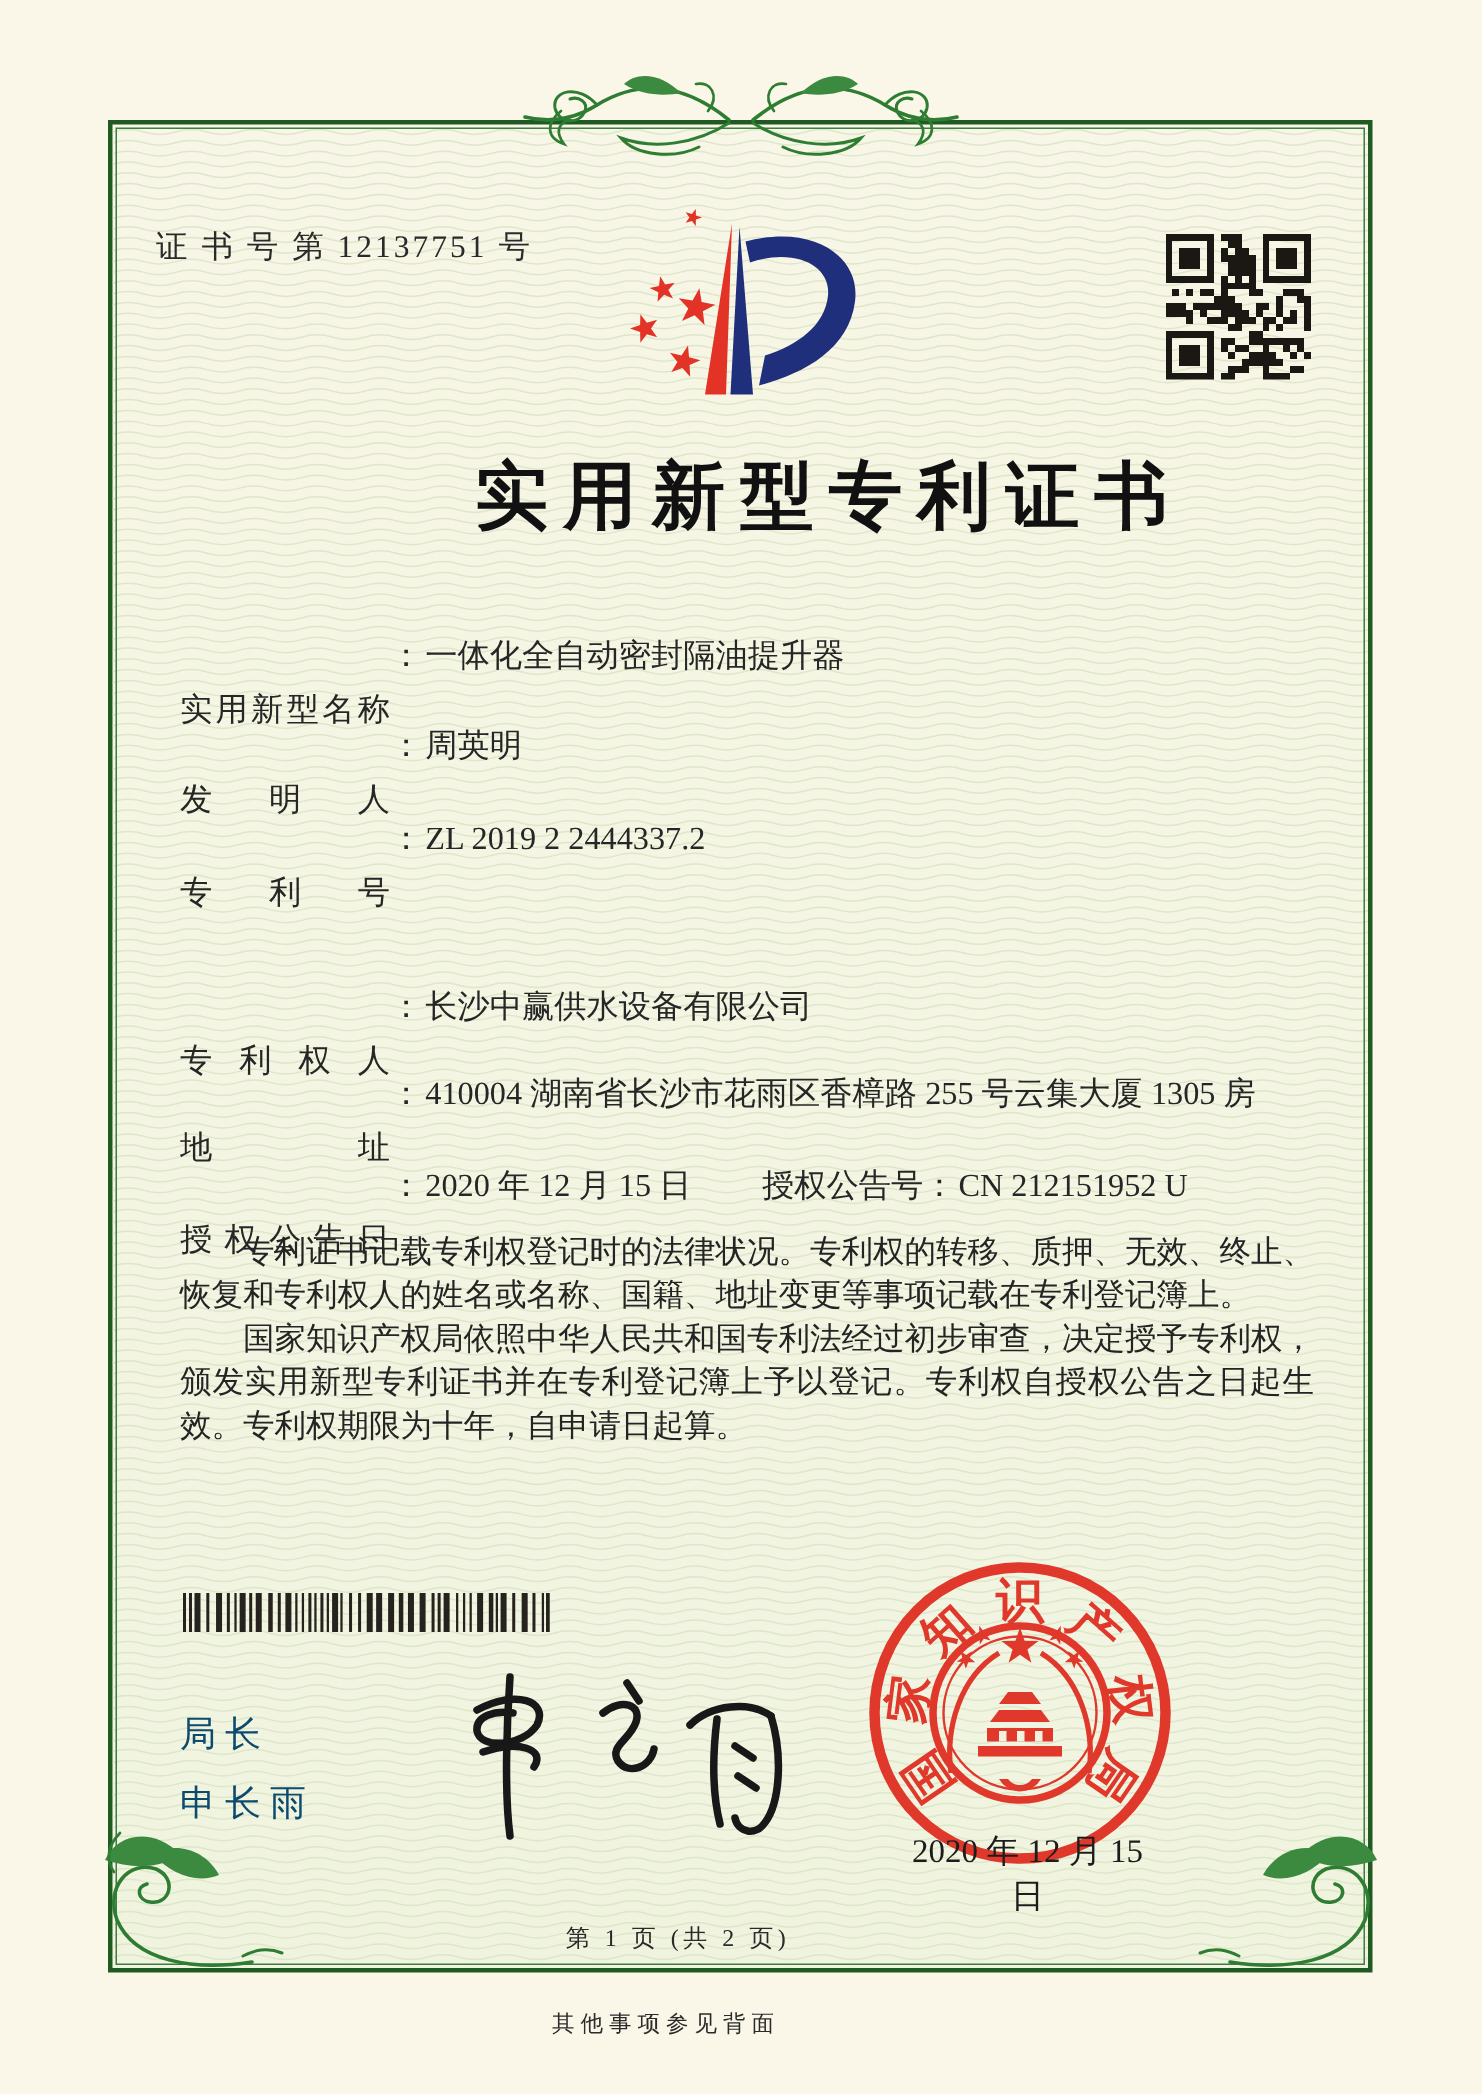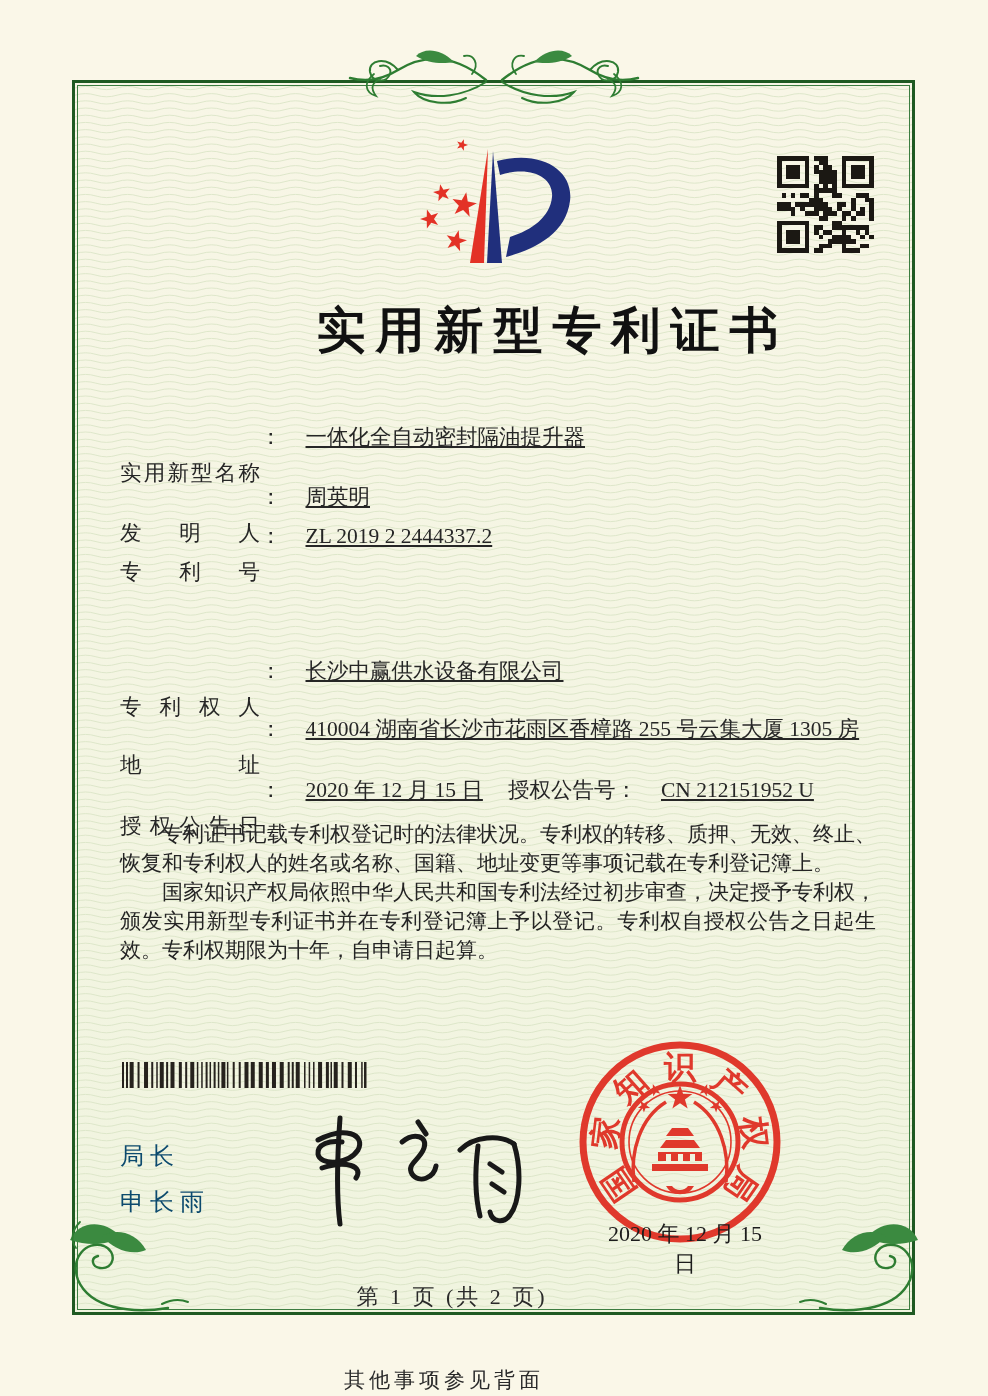--- a/index.html
+++ b/index.html
@@ -10,28 +10,28 @@
          border:3px solid #1f5a22;box-sizing:border-box;background:linear-gradient(180deg,#f8f6e6,#f0f4df);}
   .frame-inner{position:absolute;inset:2px;border:1px solid #3c7d40;pointer-events:none;}
   .waves{position:absolute;inset:0;width:100%;height:100%;}
   .abs{position:absolute;}
   .cert-no{left:104px;top:150px;font-size:21px;letter-spacing:2px;color:#2a2a2a;}
   .title{left:72px;top:298px;width:961px;text-align:center;font-size:49px;font-weight:700;
          letter-spacing:10px;color:#111;}
   .row{position:absolute;left:120px;width:760px;font-size:21.5px;white-space:nowrap;color:#262626;}
   .flabel{display:inline-block;width:140px;text-align:justify;text-align-last:justify;vertical-align:top;margin-top:36px;}
   .fcolon{display:inline-block;}
-  .fvalue{margin-left:24px;text-decoration:underline;}
+  .fvalue{margin-left:2px;}
   .grant2{position:absolute;left:388px;top:0;white-space:nowrap;}
   .paras{left:120px;top:820px;width:756px;font-size:21px;line-height:29px;text-align:justify;color:#242424;}
   .paras p{margin:0;text-indent:2em;}
   .official{left:120px;font-size:24px;letter-spacing:6px;color:#0c4a6e;}
   .seal-date{left:600px;top:1219px;width:170px;text-align:center;font-size:22px;color:#1c1c1c;z-index:6;}
-  .page-num{left:452px;top:1282px;transform:translateX(-50%);font-size:22px;letter-spacing:3px;color:#2a2a2a;}
-  .back-note{left:444px;top:1340px;transform:translateX(-50%);font-size:21px;letter-spacing:4px;color:#2a2a2a;margin-top:26px;}
+  .page-num{left:452px;top:1282px;transform:translateX(-50%);font-size:16px;letter-spacing:3px;color:#2a2a2a;}
+  .back-note{left:444px;top:1340px;transform:translateX(-50%);font-size:15px;letter-spacing:4px;color:#2a2a2a;}
   svg{display:block;}
 </style>
 </head>
 <body>
 
 <div class="page">
 
   <div class="frame">
     <svg class="waves" id="waves" viewBox="0 0 837 1229">
         <path d="M0 5.0 q10.5 -3.2 21 0 t21 0 q10.5 -3.2 21 0 t21 0 q10.5 -3.2 21 0 t21 0 q10.5 -3.2 21 0 t21 0 q10.5 -3.2 21 0 t21 0 q10.5 -3.2 21 0 t21 0 q10.5 -3.2 21 0 t21 0 q10.5 -3.2 21 0 t21 0 q10.5 -3.2 21 0 t21 0 q10.5 -3.2 21 0 t21 0 q10.5 -3.2 21 0 t21 0 q10.5 -3.2 21 0 t21 0 q10.5 -3.2 21 0 t21 0 q10.5 -3.2 21 0 t21 0 q10.5 -3.2 21 0 t21 0 q10.5 -3.2 21 0 t21 0 q10.5 -3.2 21 0 t21 0 q10.5 -3.2 21 0 t21 0 q10.5 -3.2 21 0 t21 0 q10.5 -3.2 21 0 t21 0" stroke="#d9e4c6" stroke-width="1" fill="none" opacity="0.85"></path>
@@ -233,20 +233,21 @@
   </svg>
   <svg class="abs" style="left:798px;top:1216px;" width="140" height="100" viewBox="0 0 140 100">
     <g transform="scale(-1,1) translate(-140,0)" stroke="#2e7d32" fill="none" stroke-width="2.4" stroke-linecap="round">
       <path d="M118,92 C80,98 40,92 28,64 C20,42 36,24 54,30 C68,36 64,54 50,52 C42,51 40,42 48,40"></path>
       <path d="M70,20 C52,2 28,6 20,24 C38,30 58,30 70,20 Z" fill="#3b8a40" stroke="none"></path>
       <path d="M96,34 C86,16 66,12 52,20 C64,34 82,40 96,34 Z" fill="#3b8a40" stroke="none"></path>
       <path d="M112,88 C120,84 128,82 138,86" stroke-width="2"></path>
     </g>
   </svg>
 
+  <div class="abs cert-no">证 书 号 第 12137751 号</div>
 
   <svg class="abs" style="left:402px;top:133px;" width="210" height="152" viewBox="0 0 210 152">
     <g>
         <polygon points="61.85,6.29 61.94,10.59 66.00,12.00 61.94,13.41 61.85,17.71 59.26,14.28 55.15,15.53 57.60,12.00 55.15,8.47 59.26,9.72" fill="#e33226"></polygon>
       </g>
     <g>
         <polygon points="38.13,51.20 41.46,56.71 47.79,55.50 43.58,60.38 46.69,66.02 40.75,63.52 36.34,68.22 36.88,61.80 31.05,59.06 37.32,57.59" fill="#e33226"></polygon>
       </g>
     <g>
         <polygon points="64.26,59.20 65.74,68.39 74.87,70.19 66.59,74.44 67.70,83.68 61.10,77.12 52.65,81.03 56.85,72.72 50.52,65.90 59.72,67.33" fill="#e33226"></polygon>
@@ -497,21 +498,21 @@
     </svg>
 
   <div class="abs title">实用新型专利证书</div>
 
   <div class="row" style="top:422px">
     <span class="flabel">实用新型名称</span><span class="fcolon">：</span><span class="fvalue">一体化全自动密封隔油提升器</span>
   </div>
   <div class="row" style="top:482px">
     <span class="flabel">发明人</span><span class="fcolon">：</span><span class="fvalue">周英明</span>
   </div>
-  <div class="row" style="top:521px">
+  <div class="row" style="top:544px">
     <span class="flabel">专利号</span><span class="fcolon">：</span><span class="fvalue">ZL 2019 2 2444337.2</span>
   </div>
   <div class="row" style="top:656px">
     <span class="flabel">专利权人</span><span class="fcolon">：</span><span class="fvalue">长沙中赢供水设备有限公司</span>
   </div>
   <div class="row" style="top:714px">
     <span class="flabel">地址</span><span class="fcolon">：</span><span class="fvalue">410004 湖南省长沙市花雨区香樟路 255 号云集大厦 1305 房</span>
   </div>
   <div class="row" style="top:775px">
     <span class="flabel">授权公告日</span><span class="fcolon">：</span><span class="fvalue">2020 年 12 月 15 日</span>

